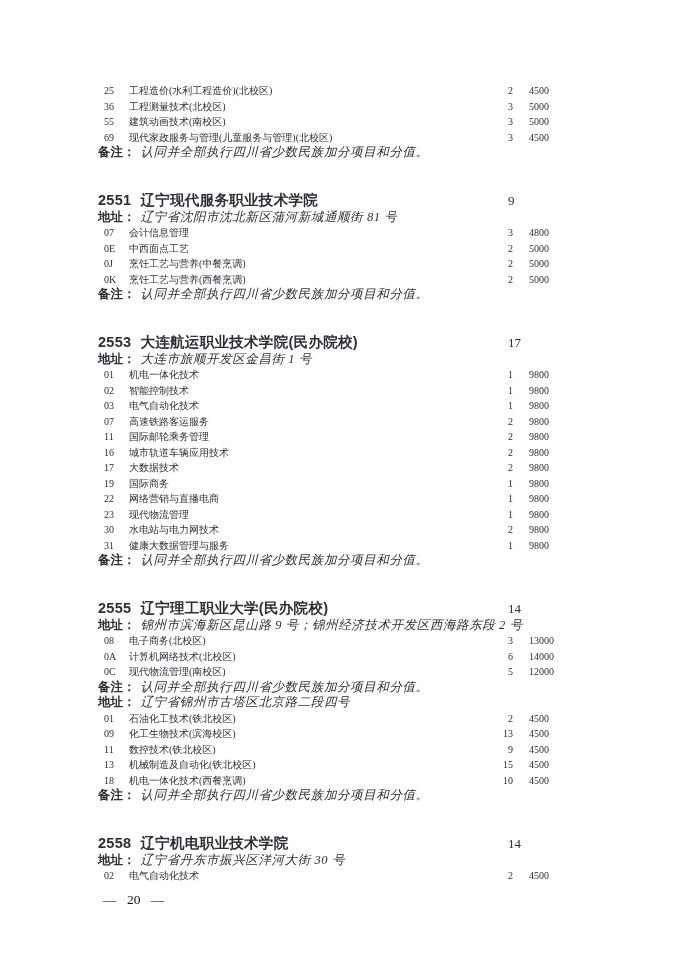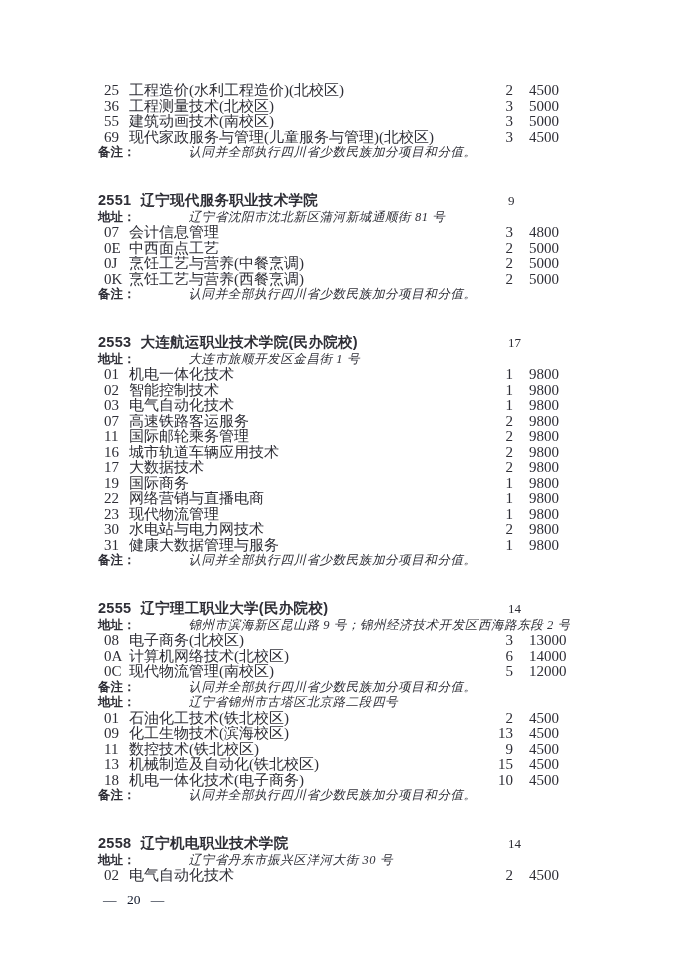--- a/index.html
+++ b/index.html
@@ -10,42 +10,42 @@
     font-family:"Liberation Serif", serif;
     position:relative;
     overflow:hidden;
   }
   .content {
     position:absolute;
     left:98px; top:83px;
     width:472px;
   }
   
-  .m-row { display:flex; align-items:baseline; line-height:15.5px; font-size:15px; }
+  .m-row { display:flex; align-items:baseline; line-height:15.5px; font-size:10px; }
   .m-code { width:31px; padding-left:6px; }
   .m-name { flex:1; white-space:nowrap; overflow:hidden; }
   .m-plan { width:49px; text-align:right; padding-right:13px; }
   .m-fee  { width:44px; text-align:left; padding-left:3px; }
   
   .s-header {
     display:flex; align-items:baseline;
     margin-top:30px; line-height:19px;
     font-family:"Liberation Sans", sans-serif;
     font-weight:bold; font-size:14.5px;
     letter-spacing:0.3px;
   }
   .s-code { margin-right:9px; }
   .s-name { flex:1; white-space:nowrap; overflow:hidden; }
   .s-total {
     width:62px; text-align:left;
     font-family:"Liberation Serif", serif;
     font-weight:normal; font-size:13px; letter-spacing:0;
   }
   
-  .info-row { display:flex; align-items:flex-start; line-height:15.5px; font-size:12.5px;gap:48px; }
+  .info-row { display:flex; align-items:flex-start; line-height:15.5px; font-size:12.5px; }
   .lbl {
     font-family:"Liberation Sans", sans-serif;
     font-weight:bold; margin-right:5px; white-space:nowrap;
   }
   .kai {
     font-style:italic; letter-spacing:0.6px;
     white-space:nowrap; overflow:hidden; flex:1;
   }
   .footer {
     position:absolute; left:103px; top:892px;
@@ -274,21 +274,21 @@
       <span class="m-fee">4500</span>
     </div>
     <div class="m-row">
       <span class="m-code">13</span>
       <span class="m-name">机械制造及自动化(铁北校区)</span>
       <span class="m-plan">15</span>
       <span class="m-fee">4500</span>
     </div>
     <div class="m-row">
       <span class="m-code">18</span>
-      <span class="m-name">机电一体化技术(电子商务)</span>
+      <span class="m-name">机电一体化技术(西餐烹调)</span>
       <span class="m-plan">10</span>
       <span class="m-fee">4500</span>
     </div>
     <div class="info-row">
       <span class="lbl">备注：</span>
       <span class="kai">认同并全部执行四川省少数民族加分项目和分值。</span>
     </div>
   </div>
 
   <div>

